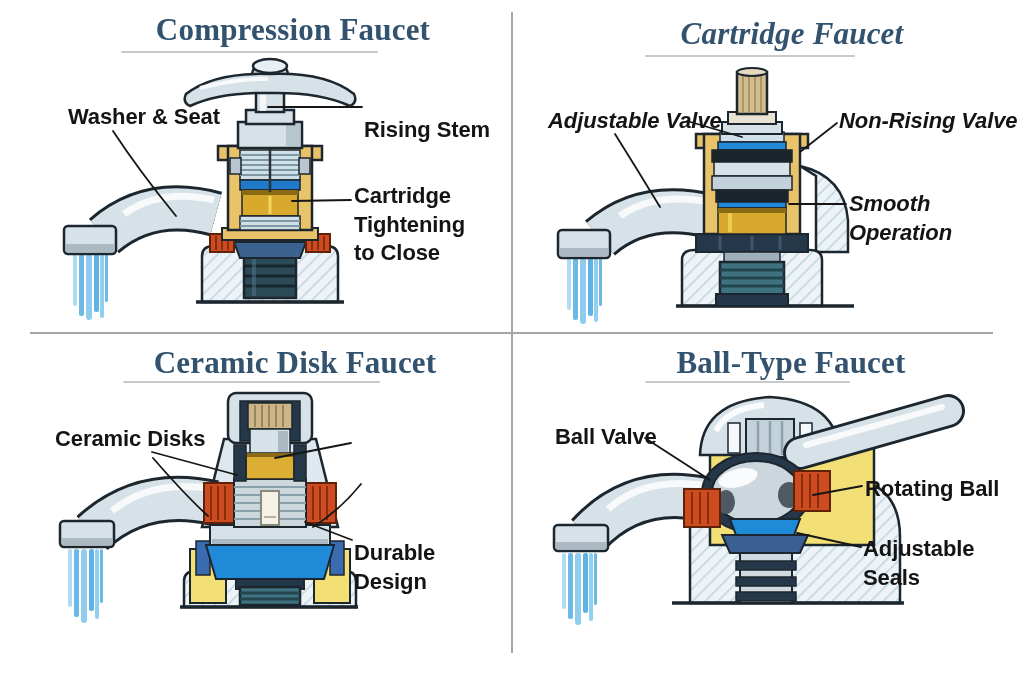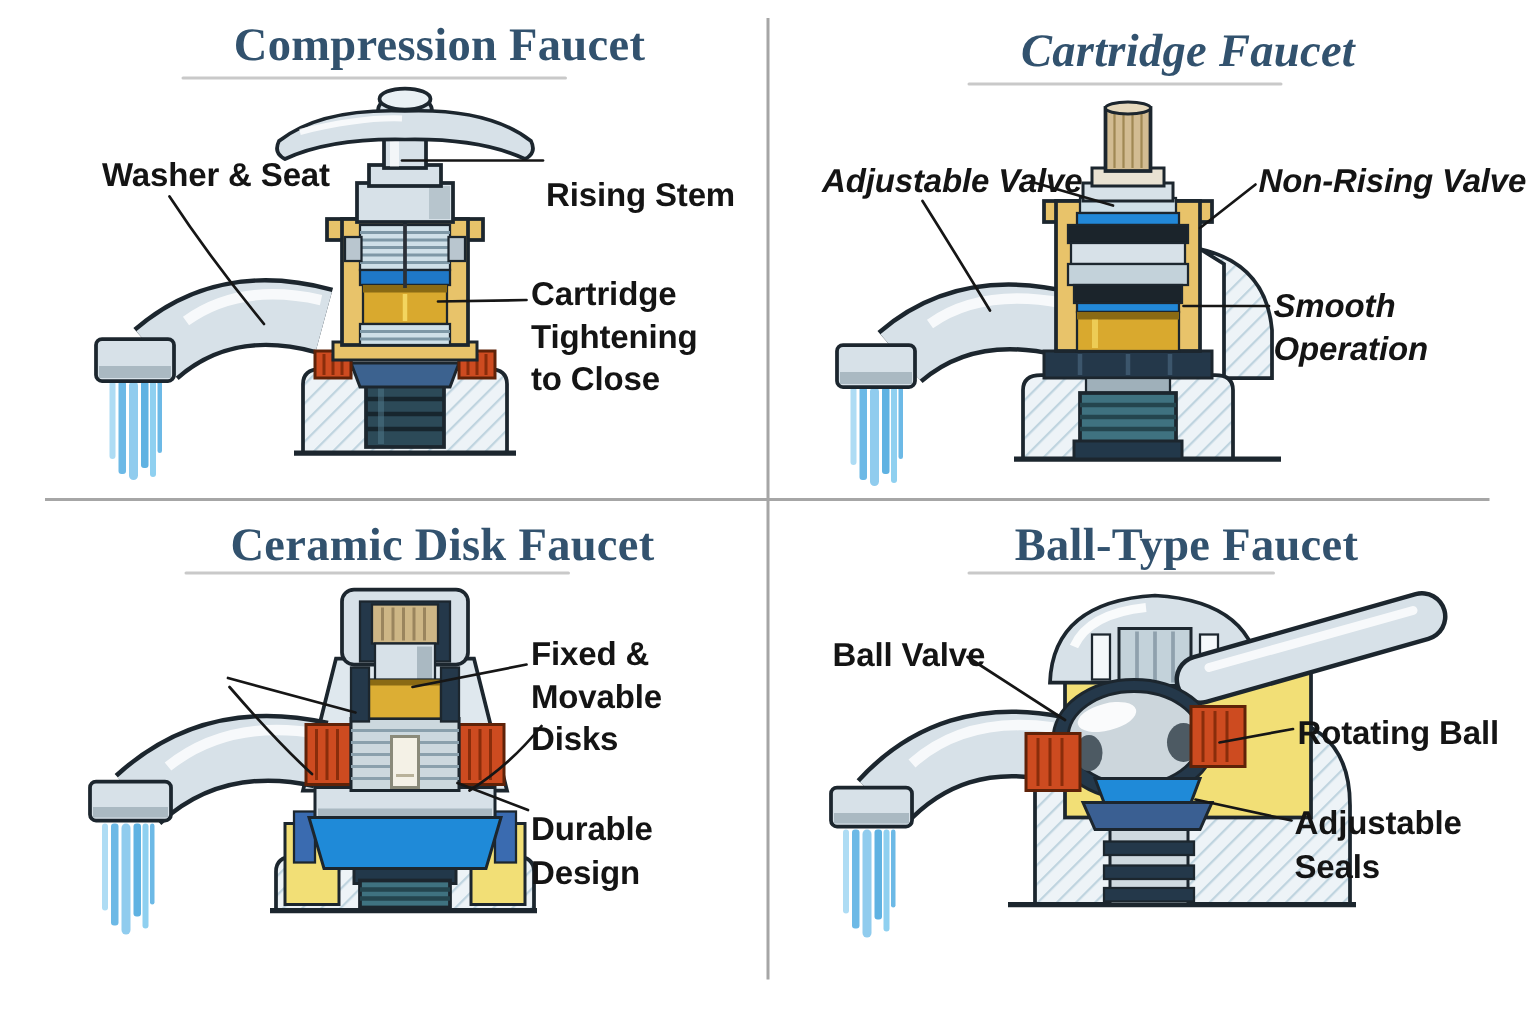--- a/index.html
+++ b/index.html
@@ -297,21 +297,21 @@
         <rect x="234" y="110" width="12" height="36" fill="#24384a" stroke="#1c262e" stroke-width="1.5"></rect>
         <rect x="294" y="110" width="12" height="36" fill="#24384a" stroke="#1c262e" stroke-width="1.5"></rect>
       </g>
       <path class="leader" d="M152,117 L237,140"></path>
       <path class="leader" d="M153,123 Q185,160 208,181"></path>
       <path class="leader" d="M351,108 L275,123"></path>
       <path class="leader" d="M361,149 Q340,175 313,192"></path>
       <path class="leader" d="M352,205 L305,187"></path>
     </svg>
 
-    <div class="lbl" style="left:354px;top:87px;width:140px;">Fixed &amp; Movable Disks</div>
+    <div class="lbl nowrap" style="left:55px;top:90px;">Ceramic Disks</div>
     <div class="lbl" style="left:354px;top:204px;width:90px;">Durable Design</div>
   </section>
 
   <section class="quad" style="left:512px;top:335px;width:512px;height:348px;">
     <h2 class="quad-title" style="left:0;top:10px;width:470px;">Ball-Type Faucet</h2>
     <div class="title-underline" style="left:133px;top:46px;width:205px;"></div>
 
     <svg class="illus" width="512" height="348" viewBox="0 0 512 348">
       <defs>
         <pattern id="hatch-q4" patternUnits="userSpaceOnUse" width="9" height="9" patternTransform="rotate(45)">

